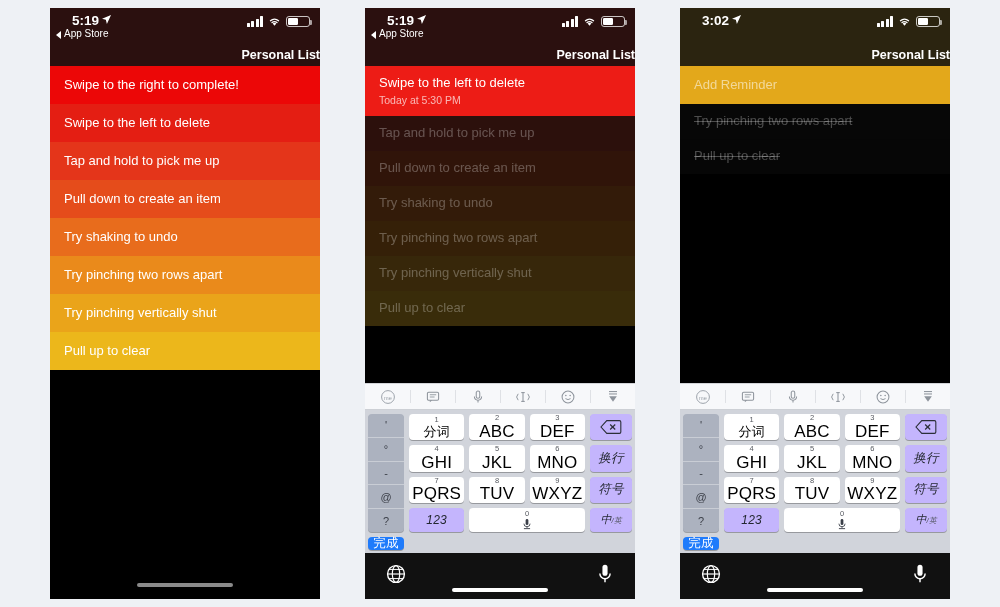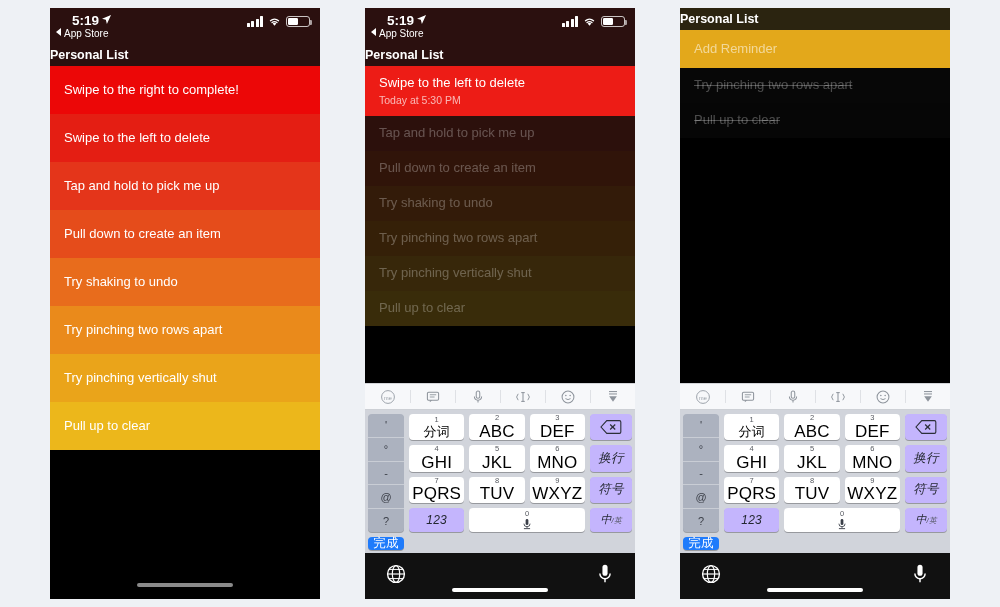--- a/index.html
+++ b/index.html
@@ -43,21 +43,21 @@
     font-size: 13.5px; font-weight: bold;
   }
   .loc-arrow {
     width: 9px; height: 9px;
     background: #fff;
     clip-path: polygon(100% 0, 0 42%, 42% 52%, 54% 100%);
     transform: translateY(-1px);
   }
   .sb-back {
     position: absolute; top: 20px; left: 6px;
-    display: flex; align-items: flex-start; gap: 3px;
+    display: flex; align-items: flex-end; gap: 3px;
     font-size: 10px; color: #fff;
   }
   .tri-left {
     width: 0; height: 0;
     border-top: 4px solid transparent;
     border-bottom: 4px solid transparent;
     border-right: 5px solid #fff;
   }
   .sb-right {
     position: absolute; top: 8px; right: 10px;
@@ -78,21 +78,21 @@
   .batt::after{
     content:""; position:absolute; right:-3.3px; top:3px;
     width: 2px; height: 4.5px; background: rgba(255,255,255,.6);
     border-radius: 0 1px 1px 0;
   }
   .batt span { display:block; height:100%; width: 52%; background:#fff; border-radius:1.2px;}
 
   
   .navbar {
     flex: 0 0 22px; height: 22px;
-    display:flex; align-items:center; justify-content:flex-start;
+    display:flex; align-items:center; justify-content:flex-end;
     color: #fff; font-size: 12.5px; font-weight: bold;
   }
   .navbar.tint-red { background: #2b100f; }
   .navbar.tint-amber { background: #2b2410; }
 
   
   .list { position: relative; background: #000; }
   .row {
     position: relative;
     display: flex; flex-direction: column; justify-content: center;
@@ -102,21 +102,21 @@
     overflow: hidden;
   }
   .row .title { line-height: 1.15; }
   .row .sub { font-size: 10.5px; color: rgba(255,255,255,.68); margin-top: 3px; }
   .row.dim { color: rgba(255,255,255,.30); }
   .row.dim .title { color: rgba(255,255,255,.28); }
   .row.struck .title { text-decoration: line-through; text-decoration-thickness: 1px; }
   .row.placeholder .title { color: rgba(255,255,255,.55); }
 
   
-  .p1 .row { height: 48px; }
+  .p1 .row { height: 38px; }
   .p1 .filler { background:#000; flex:1; }
 
   
   .p2 .row-active { height: 50px; }
   .p2 .row-dim { height: 35px; }
   .p2 .filler { background:#000; flex:1; }
 
   
   .p3 .row-active { height: 38px; }
   .p3 .row-dim { height: 35px; }
@@ -467,20 +467,42 @@
                 <path d="M4.4 11.5a5.6 5.6 0 0011.2 0" fill="none" stroke="#fff" stroke-width="1.6"></path>
                 <line x1="10" y1="17.2" x2="10" y2="21" stroke="#fff" stroke-width="1.6"></line>
               </svg></div>
             <div class="home-ind"></div>
           </div>
         </div>
       </div>
   </div>
 
   <div class="phone p3">
+    <div class="statusbar tint-amber">
+      <div class="sb-time-wrap">
+        <span>3:02</span>
+        <span class="loc-arrow"></span>
+      </div>
+      <div class="sb-right">
+        <span class="bars">
+            <i></i>
+            <i></i>
+            <i></i>
+            <i></i>
+          </span>
+        <svg width="15" height="11" viewBox="0 0 16 12">
+          <path d="M8 10.6l2-2.4a3 3 0 00-4 0l2 2.4z" fill="#fff"></path>
+          <path d="M3.6 5.1a6.8 6.8 0 018.8 0" stroke="#fff" stroke-width="1.5" fill="none" stroke-linecap="round"></path>
+          <path d="M5.3 7.2a4.2 4.2 0 015.4 0" stroke="#fff" stroke-width="1.4" fill="none" stroke-linecap="round"></path>
+        </svg>
+        <span class="batt">
+            <span></span>
+          </span>
+      </div>
+    </div>
     <div class="navbar tint-amber">
       <span>Personal List</span>
     </div>
     <div class="list" id="list3">
         <div class="row row-active placeholder" style="background: rgb(227, 168, 27);">
           <div class="title">Add Reminder</div>
         </div>
         <div class="row row-dim dim struck" style="background: rgb(7, 7, 7);">
           <div class="title">Try pinching two rows apart</div>
         </div>

